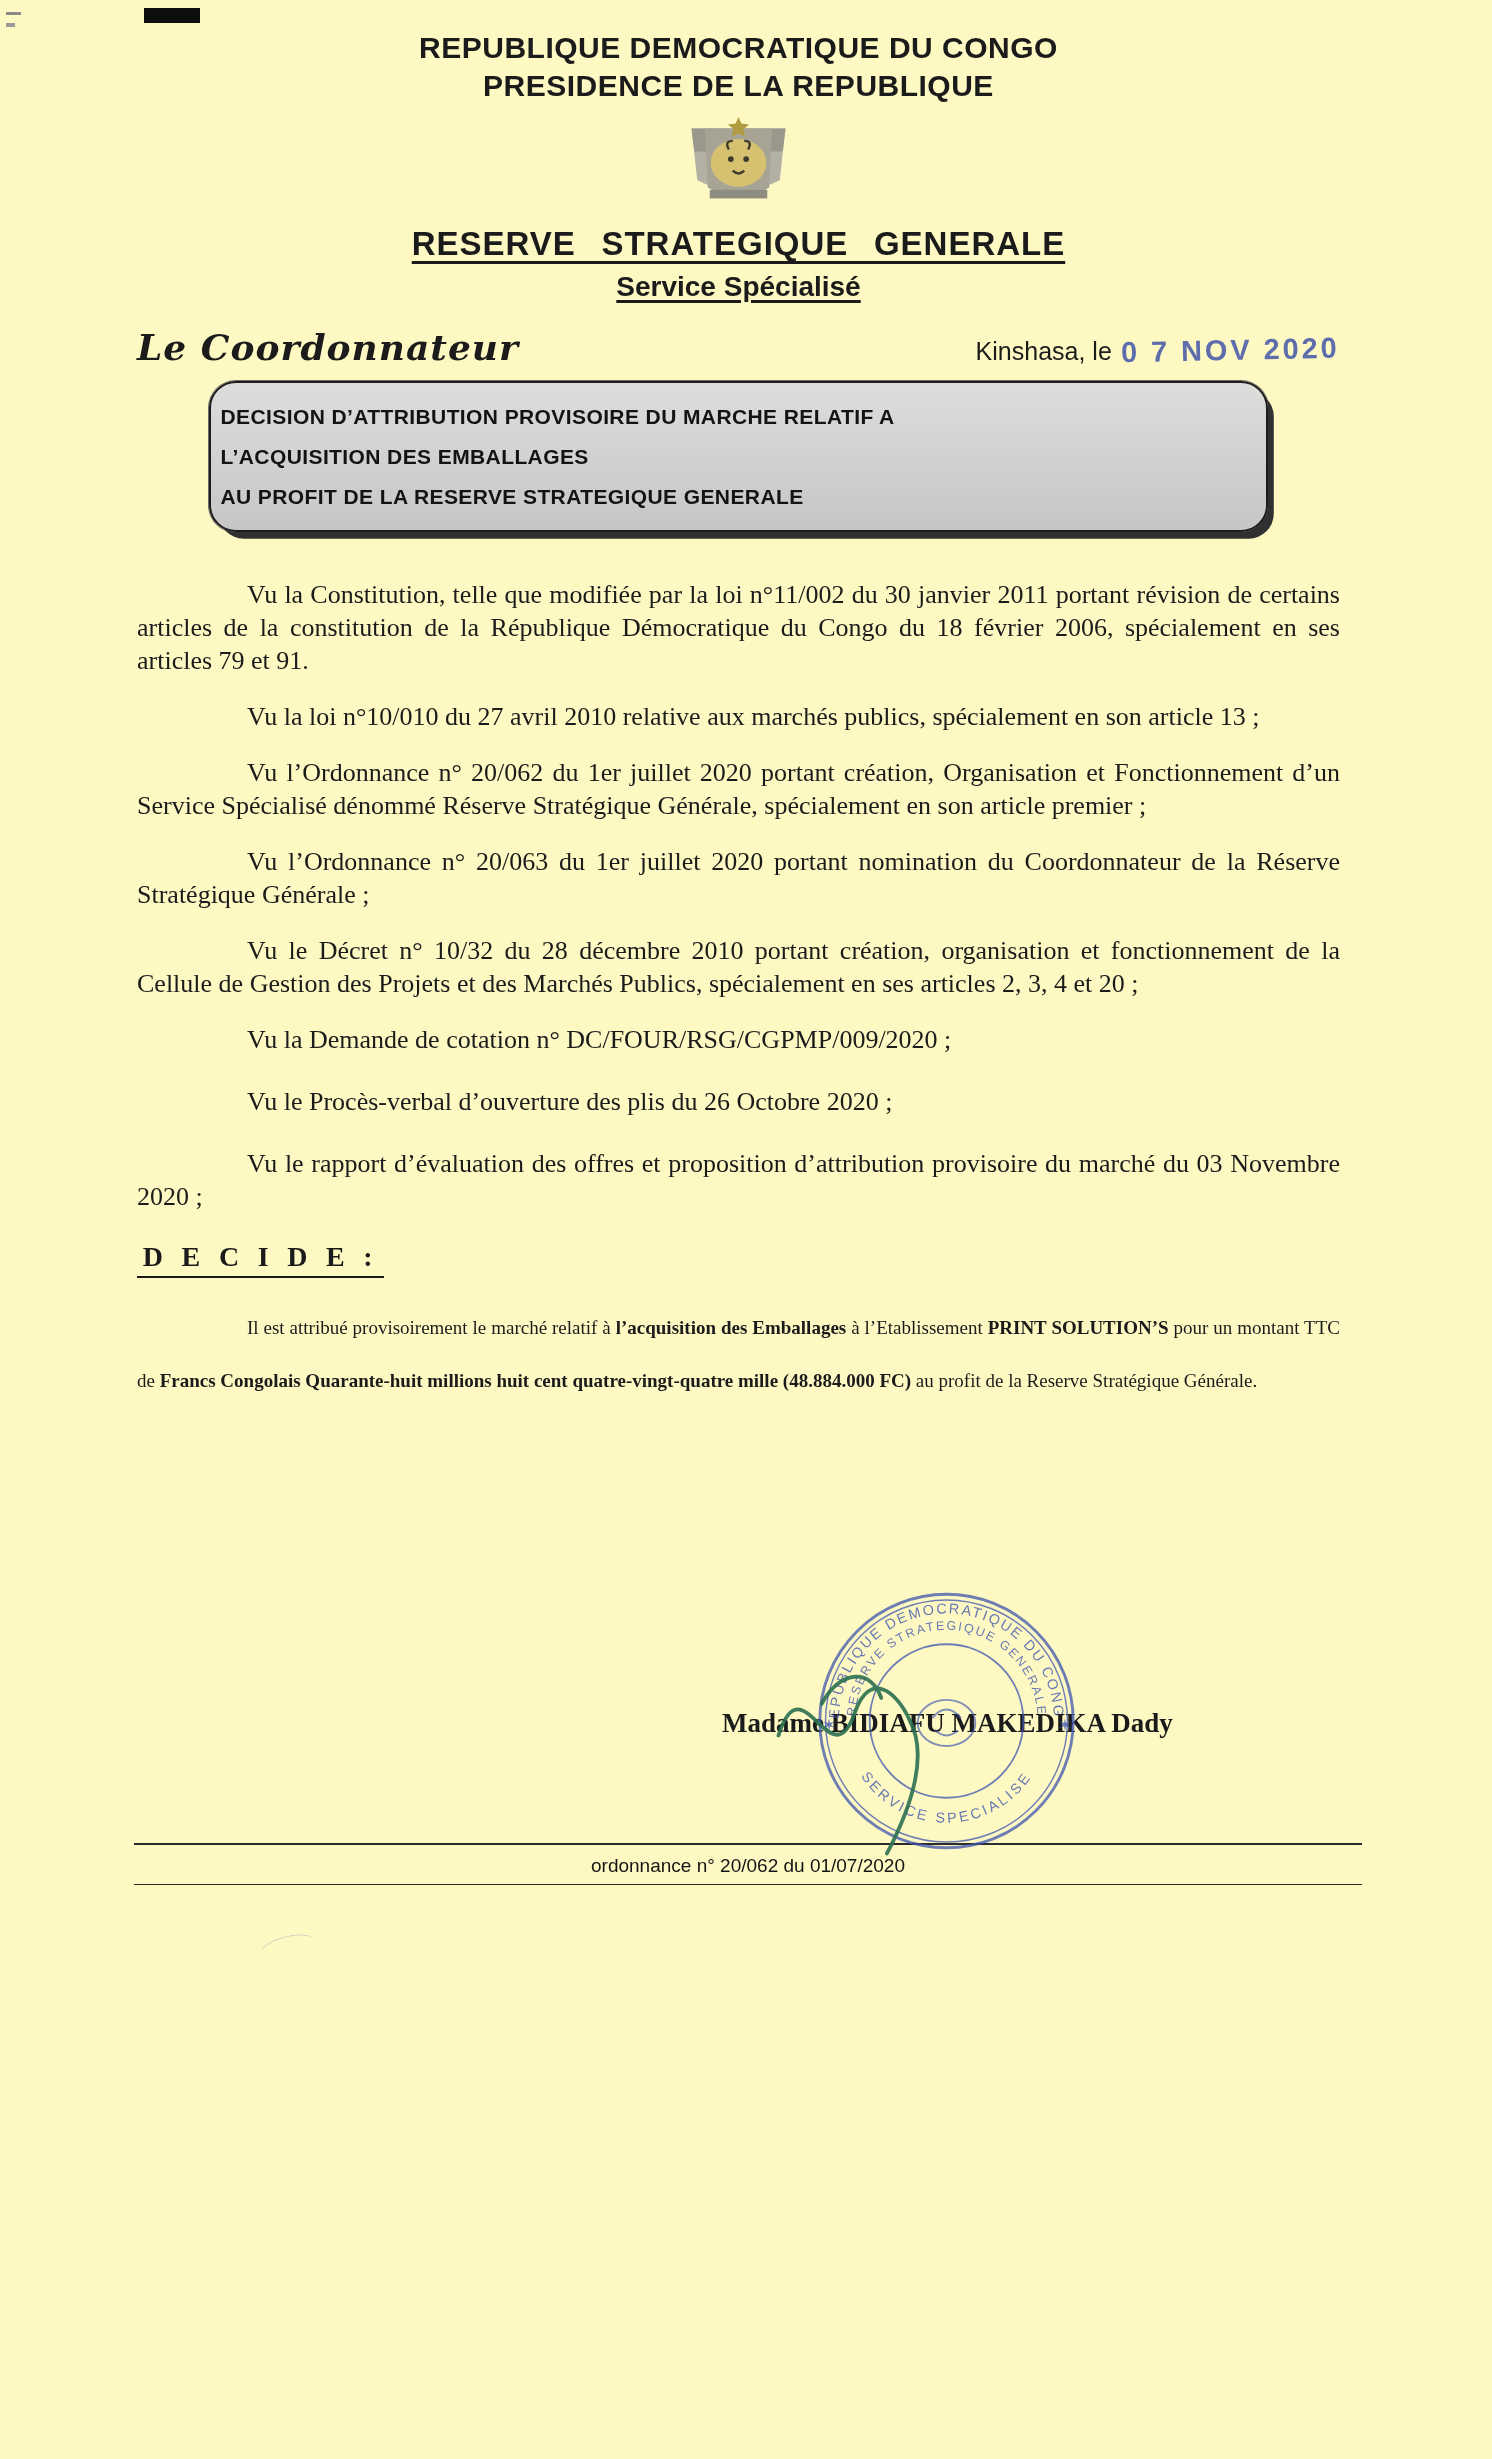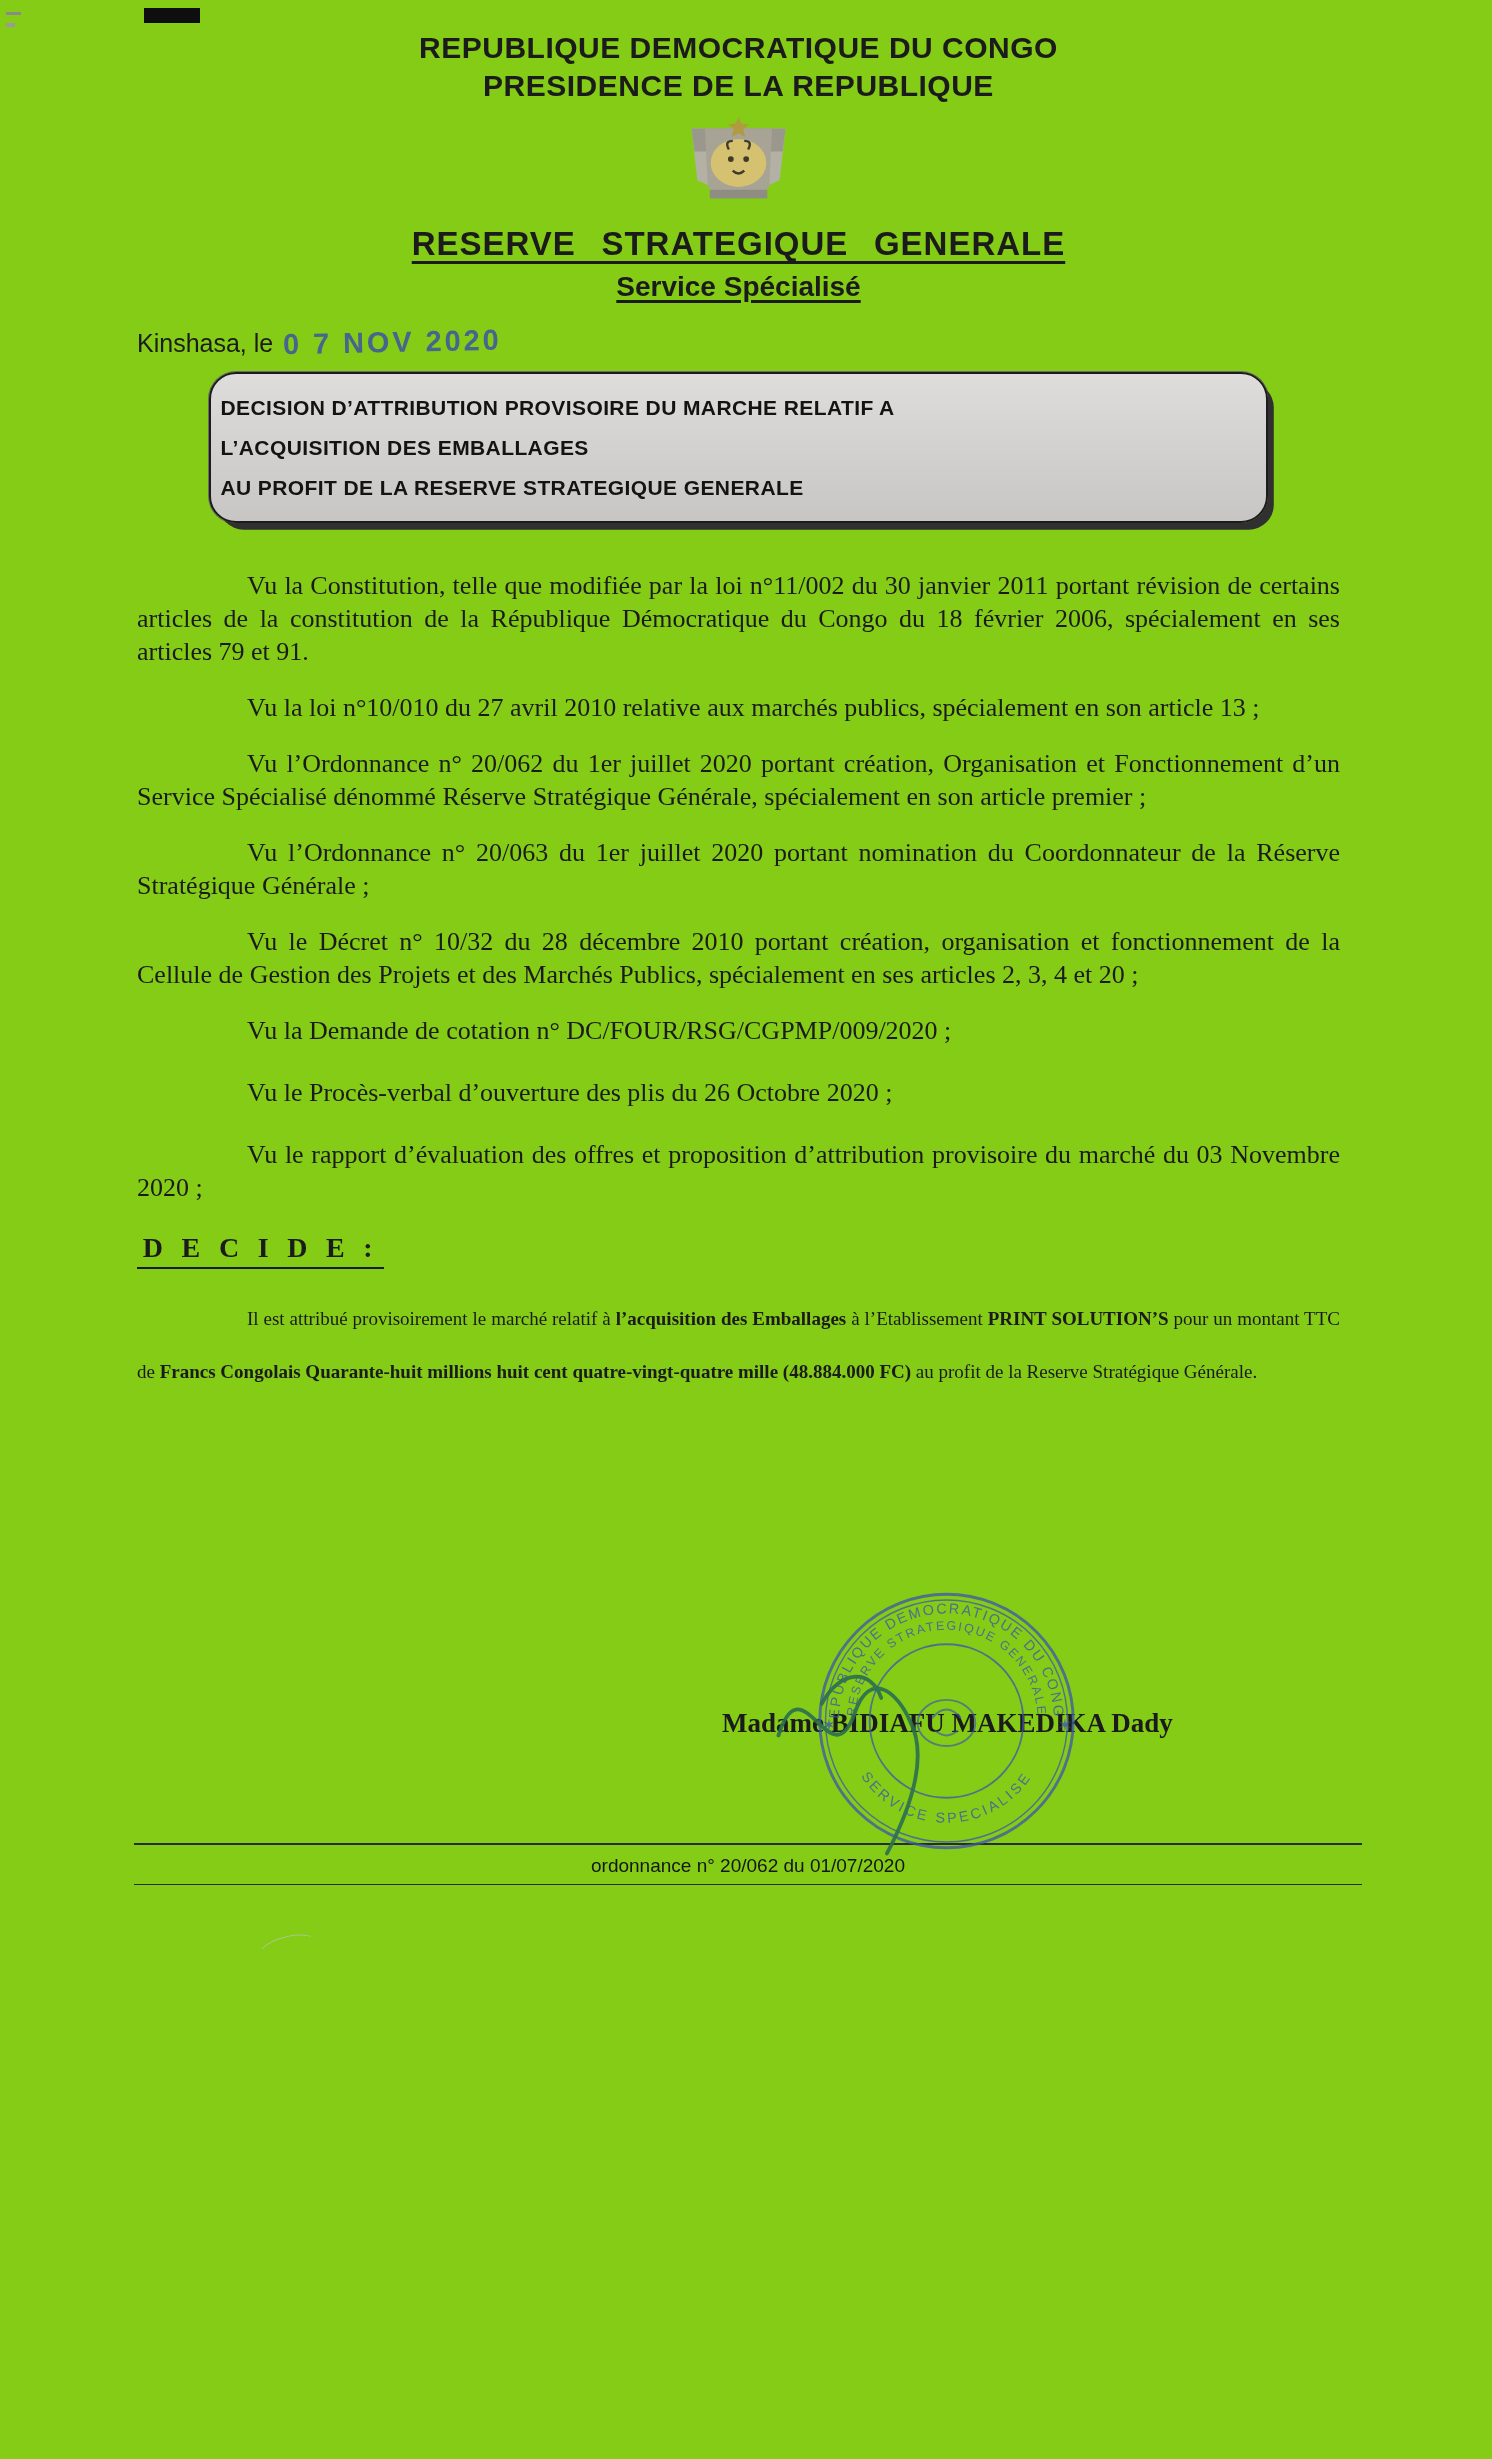--- a/index.html
+++ b/index.html
@@ -1,16 +1,16 @@
 <!DOCTYPE html>
 <html><head>
 <meta charset="utf-8">
 <style>
   html,body{margin:0;padding:0;background:#e9e9e9;}
-  .page{position:relative;width:1493px;height:2459px;margin:0 auto;background:#84cc16;
+  .page{position:relative;width:1493px;height:2459px;margin:0 auto;background:#fef9c3;
         overflow:hidden;font-family:"Liberation Serif",serif;color:#1b1b1b;}
 
   
   .mark-top{position:absolute;left:144px;top:7.7px;width:56px;height:15.4px;background:#0e0e0e;}
   .mark-edge1{position:absolute;left:5.8px;top:11.5px;width:15.4px;height:3.8px;background:#8a8a8a;}
   .mark-edge2{position:absolute;left:5.8px;top:23px;width:9.6px;height:3.8px;background:#9a9a9a;}
   .pencil{position:absolute;left:257px;top:1936px;width:61px;height:27px;border:1.9px solid #c2c2c2;
           border-color:#c2c2c2 transparent transparent transparent;border-radius:50%;
           transform:rotate(-14deg);opacity:.7;}
 
@@ -82,20 +82,21 @@
       <circle cx="69" cy="48" r="3" fill="#3f3b2c"></circle>
       <path d="M55 60 q6 6 12 0" stroke="#3f3b2c" stroke-width="2.5" fill="none"></path>
       <path d="M61 4 l3 7 8 1 -6 5 2 8 -7 -4 -7 4 2 -8 -6 -5 8 -1 z" fill="#b09b3e"></path>
       <rect x="31" y="80" width="60" height="9" fill="#8f8d82"></rect>
     </svg>
 
     <div class="center org">RESERVE STRATEGIQUE GENERALE</div>
     <div class="center service">Service Spécialisé</div>
 
     <div class="coord-row">
+      <div class="coordinator">Le  Coordonnateur</div>
       <div class="place">
         <span>Kinshasa, le</span><span class="datestamp">0 7 NOV 2020</span>
       </div>
     </div>
 
     <div class="title-box">
       <div>DECISION D’ATTRIBUTION PROVISOIRE DU MARCHE RELATIF A</div>
       <div>L’ACQUISITION DES EMBALLAGES</div>
       <div>AU PROFIT DE LA RESERVE STRATEGIQUE GENERALE</div>
     </div>

